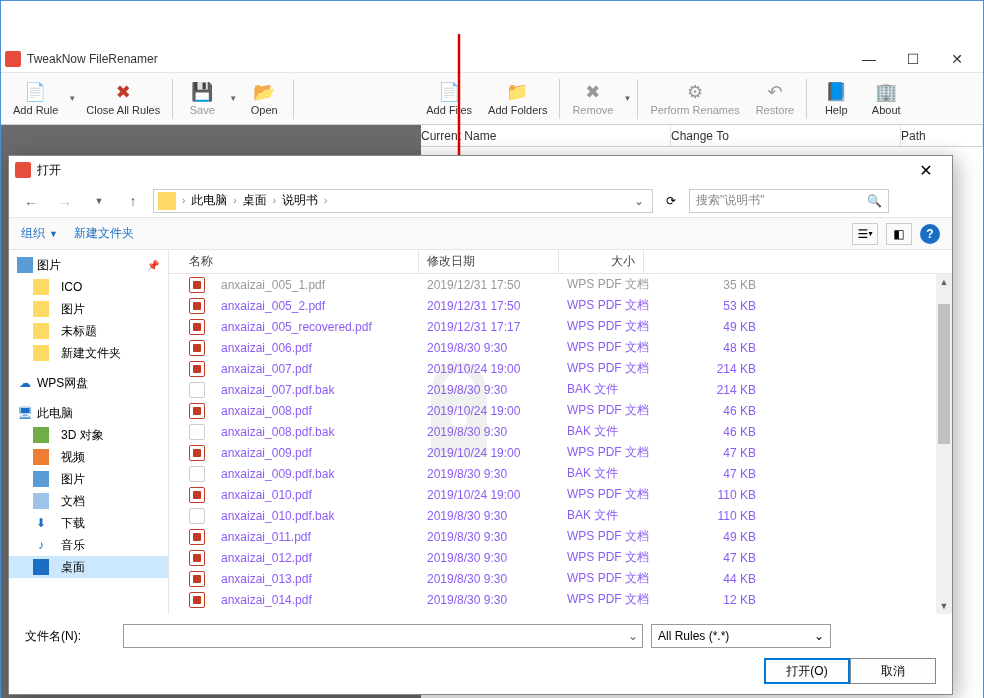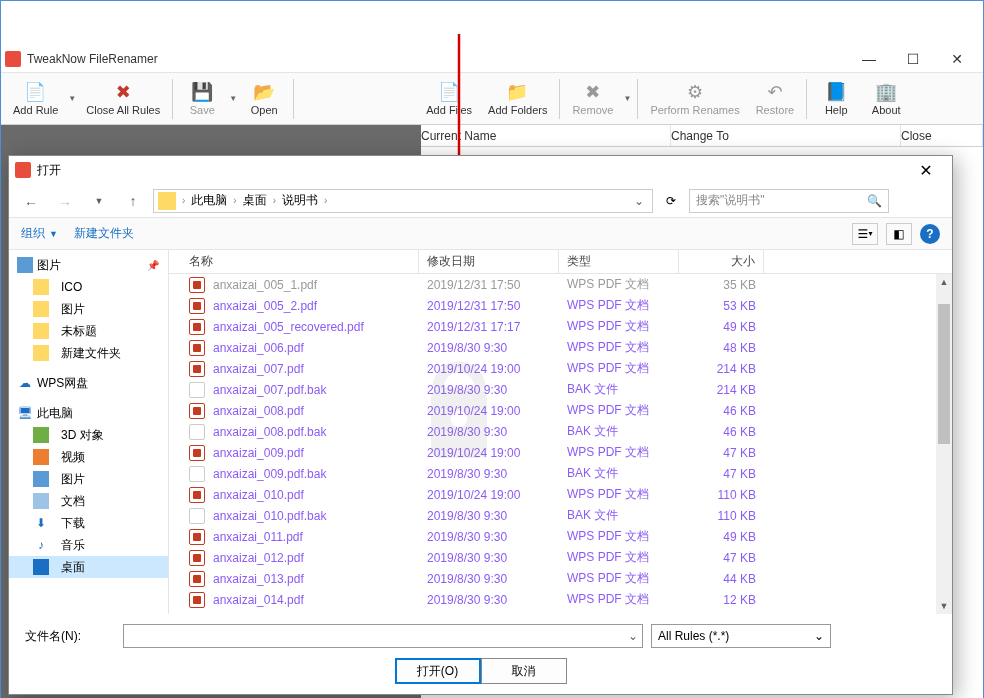--- a/index.html
+++ b/index.html
@@ -68,40 +68,40 @@
 .file-headers { height: 24px; display: flex; align-items: center; border-bottom: 1px solid #e5e5e5; font-size: 12px; color: #444; position: relative; }
 .fh { padding: 0 8px; border-right: 1px solid #e5e5e5; height: 100%; display: flex; align-items: center; }
 .fh.name { width: 250px; padding-left: 20px; }
 .fh.date { width: 140px; }
 .fh.type { width: 120px; }
 .fh.size { width: 85px; justify-content: flex-end; }
 .file-list { flex: 1; overflow-y: auto; }
 .file-row { height: 21px; display: flex; align-items: center; font-size: 12px; color: #8b5cf6; cursor: pointer; }
 .file-row.cut { color: #999; }
 .fc { padding: 0 8px; overflow: hidden; white-space: nowrap; text-overflow: ellipsis; }
-.fc.name { width: 250px; display: flex; align-items: center; gap: 8px; padding-left: 20px; }
+.fc.name { width: 250px; display: flex; align-items: center; gap: 16px; padding-left: 20px; }
 .fc.date { width: 140px; }
 .fc.type { width: 120px; }
 .fc.size { width: 85px; text-align: right; }
 .f-ico { width: 16px; height: 16px; flex-shrink: 0; display: inline-flex; align-items: center; justify-content: center; }
 .f-ico.pdf { background: #fff; border: 1px solid #c23b22; border-radius: 2px; position: relative; }
 .f-ico.pdf::after { content: ""; position: absolute; width: 8px; height: 8px; background: #c23b22; border-radius: 1px; }
 .f-ico.bak { background: #fff; border: 1px solid #ccc; border-radius: 2px; }
 
 .watermark { position: absolute; left: 220px; top: 110px; opacity: 0.12; pointer-events: none; }
 .watermark svg { width: 140px; }
 
 .dlg-footer { padding: 10px 16px; display: flex; flex-direction: column; gap: 10px; }
 .fn-row { display: flex; align-items: center; gap: 8px; }
 .fn-label { width: 90px; text-align: left; padding-right: 4px; }
 .fn-input { flex: 1; height: 24px; border: 1px solid #999; padding: 0 4px; display: flex; align-items: center; max-width: 520px; }
 .fn-input .drop { margin-left: auto; color: #666; }
 .filter-sel { width: 180px; height: 24px; border: 1px solid #999; display: flex; align-items: center; padding: 0 6px; }
 .filter-sel .drop { margin-left: auto; }
-.btn-row { display: flex; justify-content: center; gap: 0; }
+.btn-row { display: flex; justify-content: flex-end; gap: 0; }
 .dlg-btn { width: 86px; height: 26px; border: 1px solid #888; background: #fdfdfd; display: flex; align-items: center; justify-content: center; cursor: pointer; }
 .dlg-btn.primary { border: 2px solid #0078d7; }
 
 .scrollbar-v { position: absolute; right: 0; top: 24px; bottom: 0; width: 16px; background: #f0f0f0; }
 .scrollbar-v .thumb { position: absolute; left: 2px; right: 2px; top: 30px; height: 140px; background: #c0c0c0; }
 .scrollbar-v .arr { position: absolute; left: 0; right: 0; height: 16px; display: flex; align-items: center; justify-content: center; color: #606060; font-size: 9px; }
 .scrollbar-v .arr.up { top: 0; }
 .scrollbar-v .arr.down { bottom: 0; }
 
 
@@ -185,21 +185,21 @@
       <span class="lbl">About</span>
     </div>
   </div>
 
   <div class="content">
     <div class="left-panel"></div>
     <div class="right-panel">
       <div class="col-headers">
         <div class="col-h" style="width:250px">Current Name</div>
         <div class="col-h" style="width:230px">Change To</div>
-        <div class="col-h" style="flex:1">Close</div>
+        <div class="col-h" style="flex:1">Path</div>
       </div>
     </div>
   </div>
 </div>
 
 <svg class="arrow-annotation" width="24" height="170">
   <line x1="12" y1="0" x2="12" y2="150" stroke="#d40000" stroke-width="2.5"></line>
   <polygon points="12,168 4,150 20,150" fill="#d40000"></polygon>
 </svg>
 
@@ -308,21 +308,20 @@
       <div class="sb-item indent1 selected">
           <span class="sb-ico ico-desktop"></span>
           <span>桌面</span>
         </div>
     </div>
 
     <div class="file-area">
       <div class="file-headers">
         <div class="fh name">名称</div>
         <div class="fh date">修改日期</div>
-        <div class="fh type">类型</div>
         <div class="fh size">大小</div>
       </div>
       <div class="file-list" id="file-list">
           <div class="file-row cut">
             <div class="fc name">
               <span class="f-ico pdf"></span>
               <span>anxaizai_005_1.pdf</span>
             </div>
             <div class="fc date">2019/12/31 17:50</div>
             <div class="fc type">WPS PDF 文档</div>

